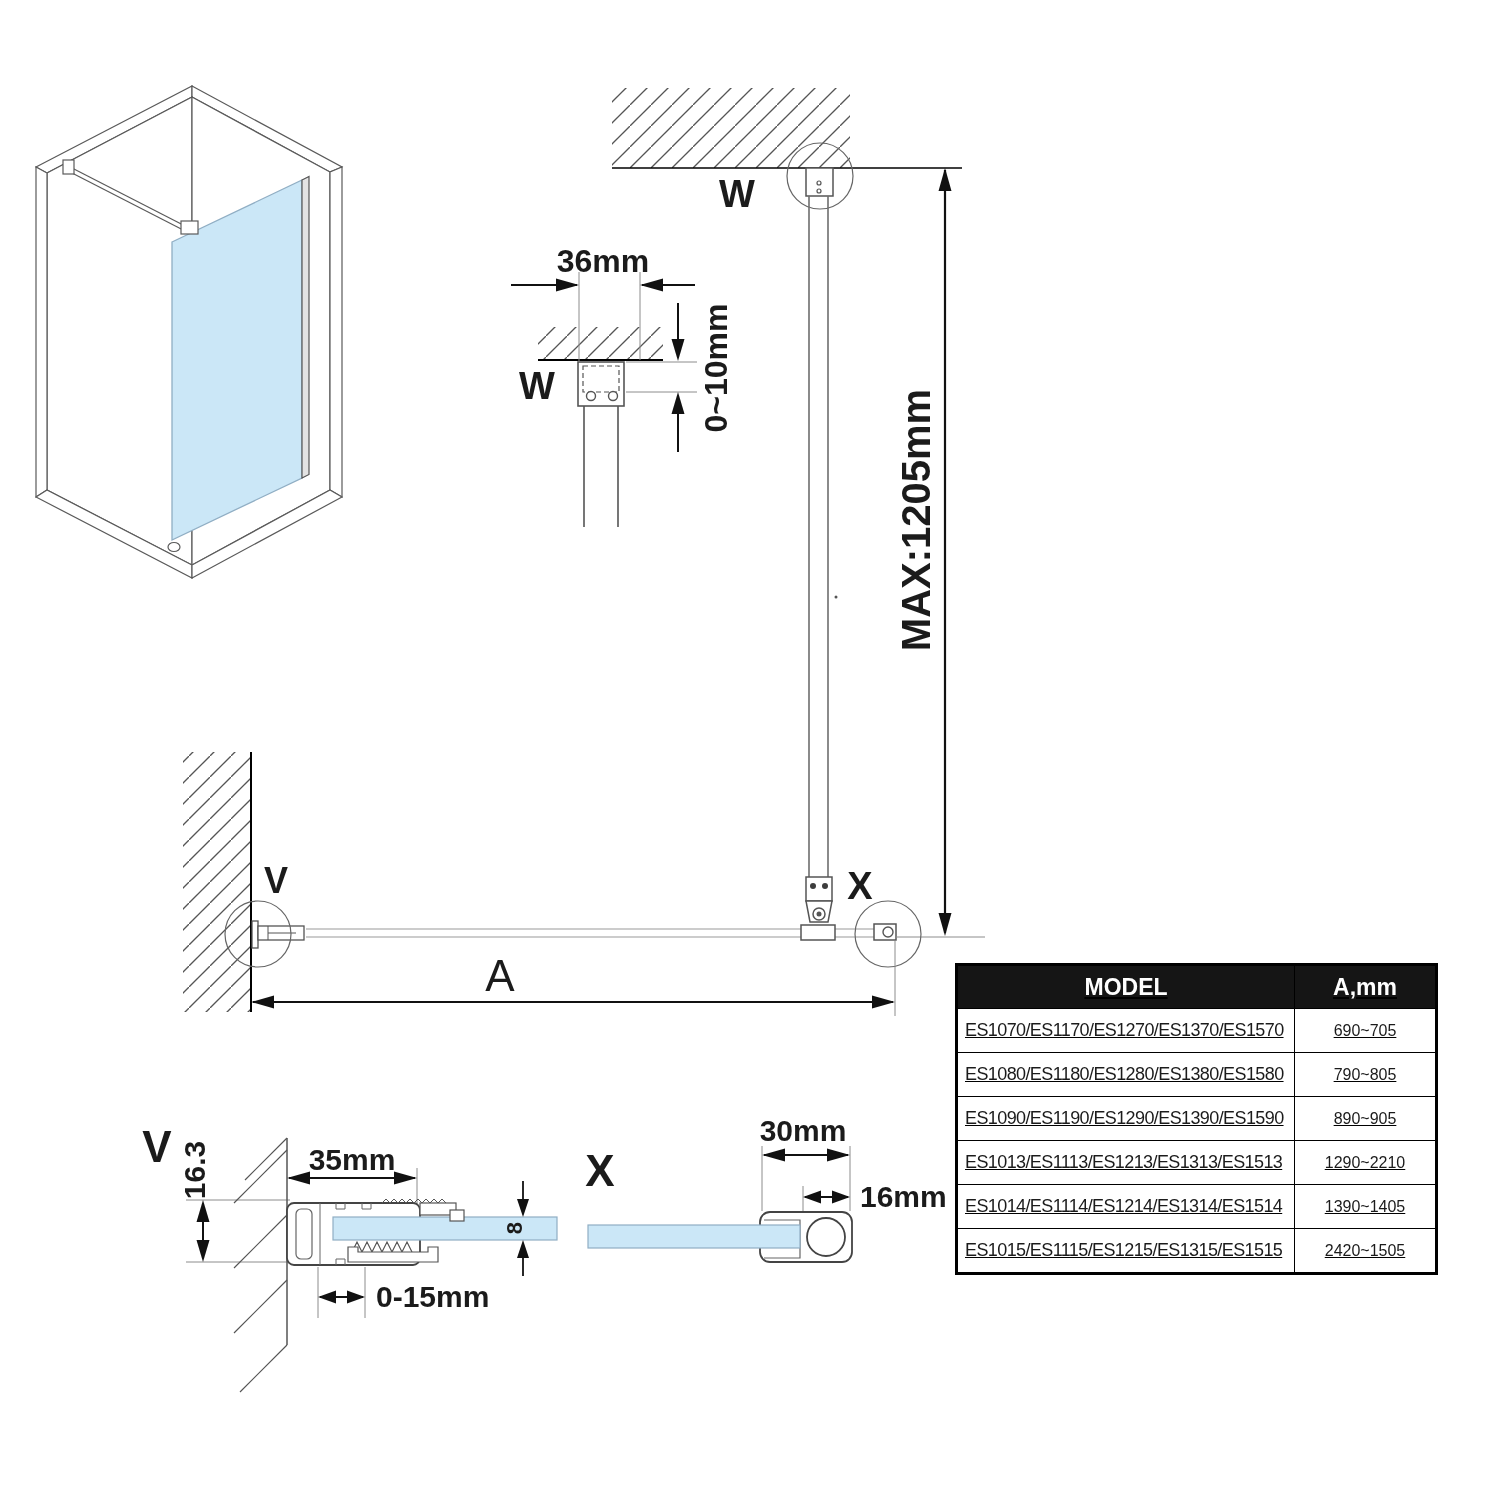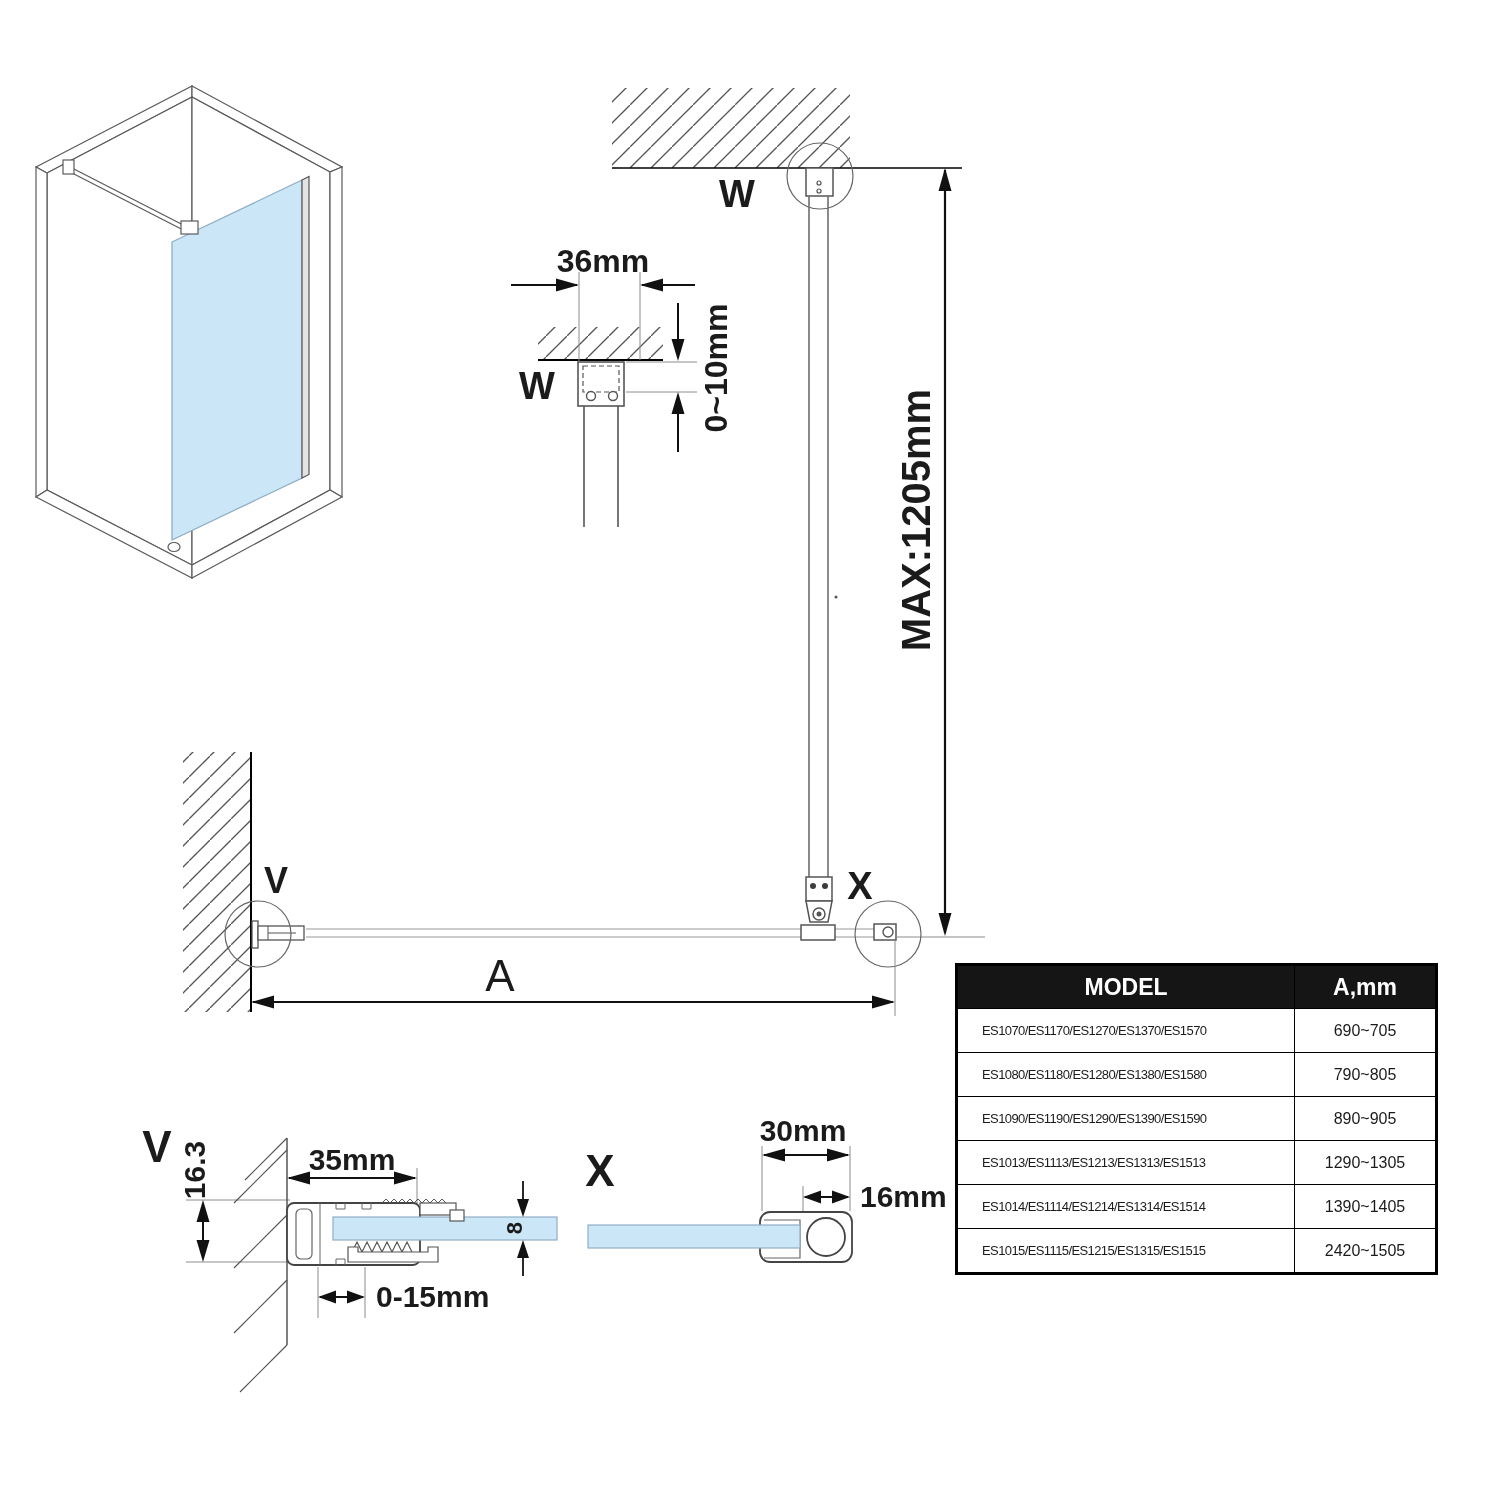--- a/index.html
+++ b/index.html
@@ -2,25 +2,25 @@
 <html><head>
 <meta charset="utf-8">
 <style>
   html,body{margin:0;padding:0;background:#fff;}
   .page{position:relative;width:1500px;height:1500px;background:#fff;overflow:hidden;
         font-family:"Liberation Sans",sans-serif;}
   svg text{font-family:"Liberation Sans",sans-serif;fill:#1b1b1b;}
   .dim{font-weight:bold;}
   .model-table{position:absolute;left:955px;top:963px;width:480px;}
   .model-table table{border-collapse:collapse;width:100%;table-layout:fixed;
-        border:3px solid #000;}
+        border:3px solid #000;text-decoration:underline;}
   .model-table th{background:#151515;color:#fff;font-size:23px;font-weight:bold;
         height:40px;border:1px solid #000;}
   .model-table td{border:1.6px solid #000;height:41px;background:#fff;color:#1b1b1b;}
-  .model-table td.model{font-size:13px;letter-spacing:-0.6px;padding-left:24px;white-space:nowrap;}
+  .model-table td.model{font-size:18px;letter-spacing:-0.6px;padding-left:7px;white-space:nowrap;}
   .model-table td.a{font-size:16px;text-align:center;}
 </style>
 </head>
 <body>
 
 <div class="page">
 
 <svg width="1500" height="1500" viewBox="0 0 1500 1500">
   <defs>
     <pattern id="hatch" width="21" height="21" patternUnits="userSpaceOnUse">
@@ -198,21 +198,21 @@
   <tr>
     <td class="model">ES1090/ES1190/ES1290/ES1390/ES1590</td>
     <td class="a">890~905</td>
   </tr>
 
 
 
 
   <tr>
     <td class="model">ES1013/ES1113/ES1213/ES1313/ES1513</td>
-    <td class="a">1290~1305</td>
+    <td class="a">1290~2210</td>
   </tr>
 
   <tr>
     <td class="model">ES1014/ES1114/ES1214/ES1314/ES1514</td>
     <td class="a">1390~1405</td>
   </tr>
 
   <tr>
     <td class="model">ES1015/ES1115/ES1215/ES1315/ES1515</td>
     <td class="a">2420~1505</td>

